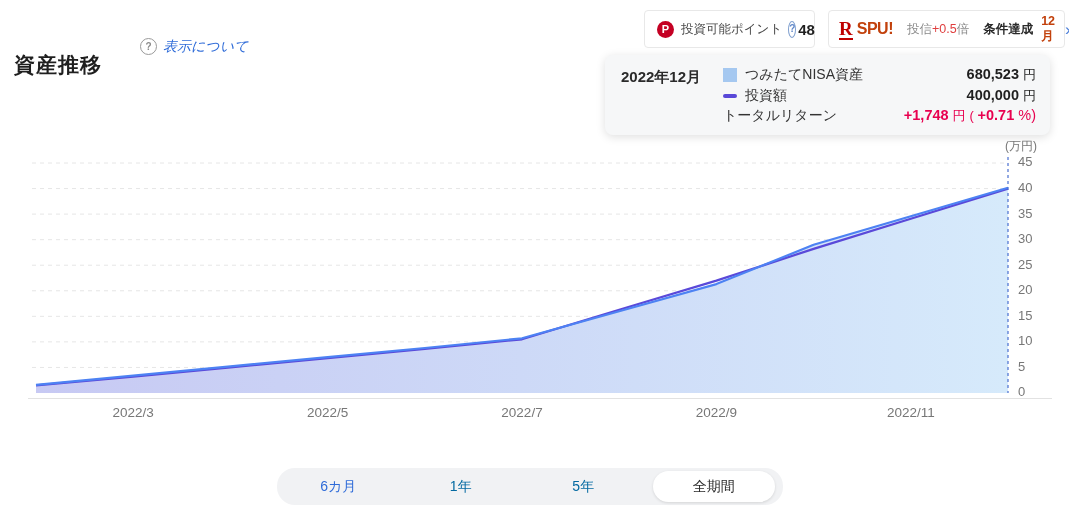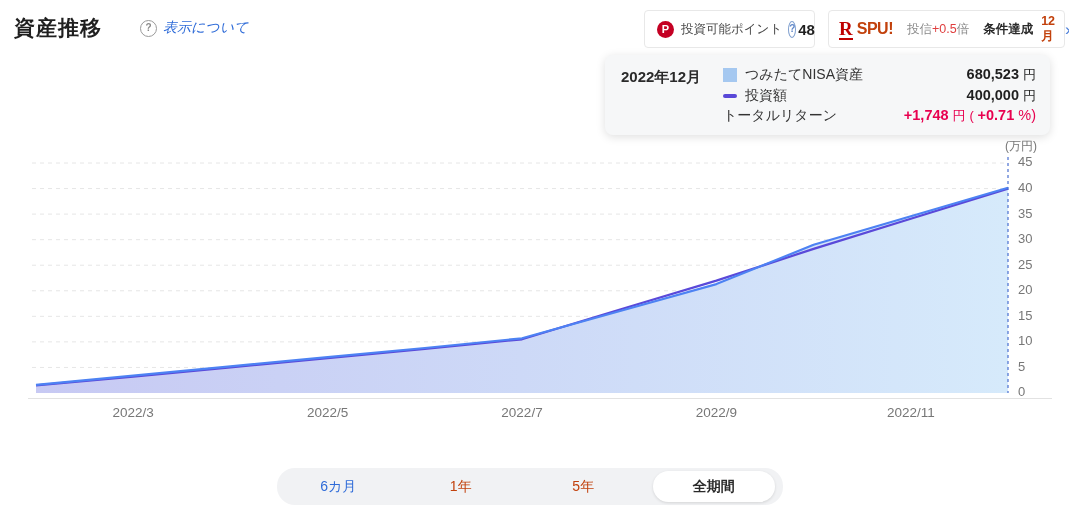--- a/index.html
+++ b/index.html
@@ -4,21 +4,21 @@
 <style>
   html,body{margin:0;padding:0;}
   body{
     width:1069px;height:507px;position:relative;overflow:hidden;
     background:#ffffff;
     font-family:"Liberation Sans","DejaVu Sans",sans-serif;
     color:#333;
   }
   
   .header{position:absolute;left:14px;top:14px;display:flex;align-items:center;z-index:6;}
-  .page-title{font-size:21px;font-weight:bold;color:#1f1f1f;letter-spacing:1px;}
+  .page-title{font-size:21px;font-weight:bold;color:#1f1f1f;letter-spacing:1px;margin-top:37px;}
   .qicon{
     display:inline-flex;align-items:center;justify-content:center;
     width:15px;height:15px;border-radius:50%;
     border:1.2px solid #9a9a9a;color:#8a8a8a;
     font-size:10px;font-weight:bold;line-height:1;
   }
   .header .qicon{margin-left:38px;}
   .help-link{color:#2e6bd8;font-size:14px;margin-left:6px;text-decoration:none;cursor:pointer;font-style:italic;}
   
   .pill-box{
@@ -64,27 +64,27 @@
   .tt-value.red b{font-weight:bold;}
   
   #chart{position:absolute;left:0;top:0;z-index:1;}
   
   .range-tabs{
     position:absolute;left:277px;top:468px;width:506px;height:37px;
     background:#f1f2f4;border-radius:18px;display:flex;align-items:stretch;z-index:6;
   }
   .range-tab{
     flex:1;display:flex;align-items:center;justify-content:center;
-    font-size:14px;color:#c2410c;cursor:pointer;border:none;background:transparent;
+    font-size:14px;color:#0369a1;cursor:pointer;border:none;background:transparent;
     font-family:inherit;padding:0;
   }
   .range-tab.highlight{color:#2e6bd8;}
   .range-tab.active{
     background:#ffffff;border-radius:16px;margin:3px 8px;
-    font-weight:bold;color:#2a2a2a;
+    font-weight:normal;color:#2a2a2a;
     box-shadow:0 1px 3px rgba(0,0,0,0.12);
   }
 </style>
 </head>
 <body>
 
 <div class="header">
   <span class="page-title">資産推移</span>
   <span class="qicon">?</span>
   <a class="help-link">表示について</a>

